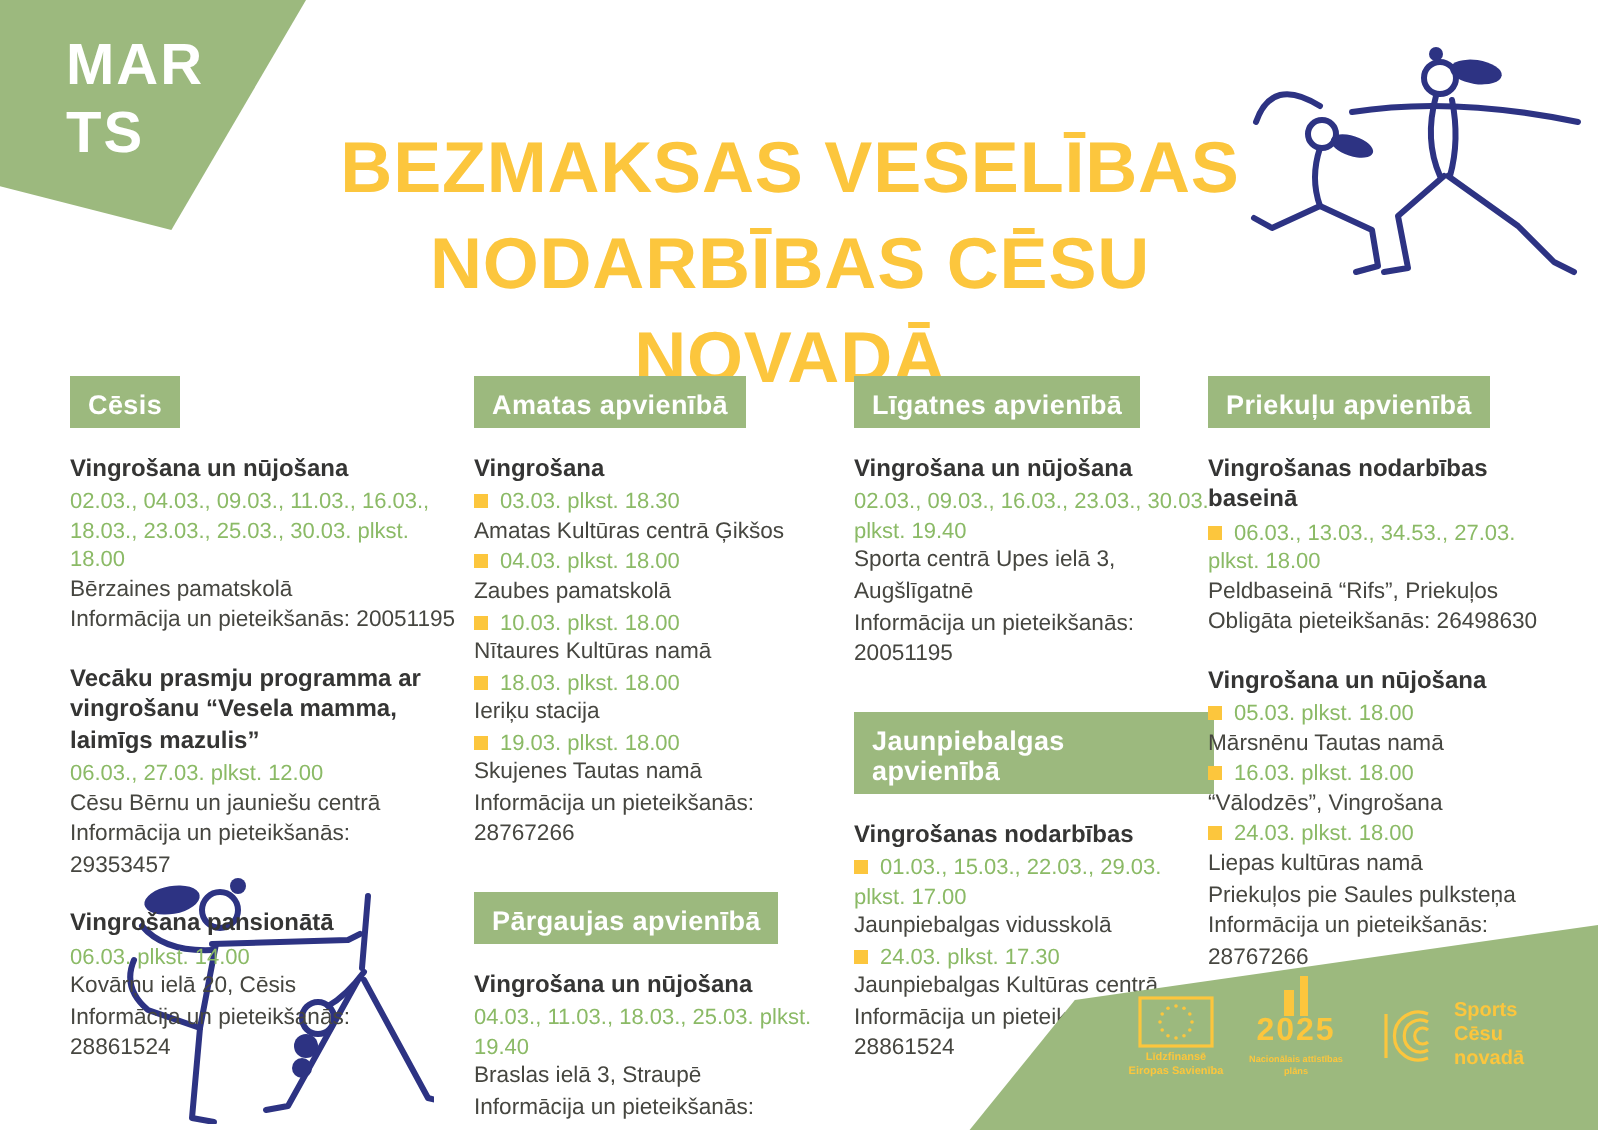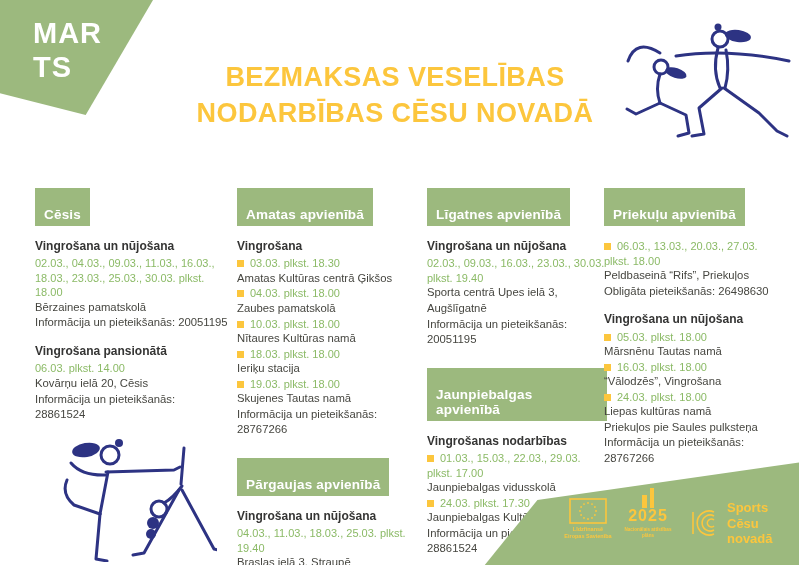--- a/index.html
+++ b/index.html
@@ -23,47 +23,47 @@
     position:absolute;left:33px;top:16px;color:#fff;font-weight:800;
     font-size:29px;line-height:1.18;letter-spacing:1px;
   }
   .corner-br{
     position:absolute;left:480px;top:440px;width:319px;height:125px;background:var(--green);
     clip-path:polygon(100% 18%,18% 48%,1.5% 100%,100% 100%);
   }
   
   .title{
     position:absolute;left:160px;top:60px;width:470px;text-align:center;
-    color:var(--yellow);font-weight:800;font-size:27px;line-height:1.32;letter-spacing:.4px;
+    color:var(--yellow);font-weight:800;font-size:36px;line-height:1.32;letter-spacing:.4px;
   }
   
   .col{position:absolute;top:188px;}
   .chip{
     display:inline-block;background:var(--green);color:#fff;font-weight:700;
-    font-size:13.5px;padding:19px 9px 4px;letter-spacing:.2px;
+    font-size:13.5px;padding:7px 9px 4px;letter-spacing:.2px;
   }
   .section{margin-bottom:20px;}
   .event{margin-top:13px;}
   .etitle{font-weight:700;font-size:12px;color:#353534;line-height:1.28;margin-bottom:2px;}
   .line{font-size:11.3px;color:#464640;line-height:1.38;}
   .date{color:var(--dgreen);font-weight:400;font-size:11px;line-height:1.32;}
   .bulleted::before{
     content:"";display:inline-block;width:7px;height:7px;background:var(--yellow);margin-right:6px;
   }
   
   .illus{position:absolute;}
   .illus svg{display:block;}
   
   .logo{position:absolute;color:var(--yellow);text-align:center;}
   .logo-caption{font-size:5.5px;font-weight:700;line-height:1.35;margin-top:2px;}
   .ndp-bars{display:flex;align-items:flex-end;justify-content:center;gap:3px;height:20px;}
   .ndp-bars i{display:block;width:4.5px;background:var(--yellow);}
   .ndp-year{font-size:16px;font-weight:800;letter-spacing:1px;line-height:1.05;}
   .sports{display:flex;align-items:center;gap:7px;text-align:left;}
-  .sports-text{font-size:13px;font-weight:800;line-height:1.2;}
+  .sports-text{font-size:10px;font-weight:800;line-height:1.2;}
 </style>
 </head>
 <body>
 
 <div class="page">
 
   <div class="corner-tl"></div>
   <div class="month">
     <div>MAR</div>
     <div>TS</div>
@@ -118,20 +118,26 @@
   </div>
 
   <div class="col" style="left:35px;width:193px">
     <div class="section">
       <div class="chip">Cēsis</div>
       <div class="event">
         <div class="etitle">Vingrošana un nūjošana</div>
         <div class="line date">02.03., 04.03., 09.03., 11.03., 16.03., 18.03., 23.03., 25.03., 30.03. plkst. 18.00</div>
         <div class="line detail">Bērzaines pamatskolā</div>
         <div class="line detail">Informācija un pieteikšanās: 20051195</div>
+      </div>
+      <div class="event">
+        <div class="etitle">Vecāku prasmju programma ar vingrošanu “Vesela mamma, laimīgs mazulis”</div>
+        <div class="line date">06.03., 27.03. plkst. 12.00</div>
+        <div class="line detail">Cēsu Bērnu un jauniešu centrā</div>
+        <div class="line detail">Informācija un pieteikšanās: 29353457</div>
       </div>
       <div class="event">
         <div class="etitle">Vingrošana pansionātā</div>
         <div class="line date">06.03. plkst. 14.00</div>
         <div class="line detail">Kovārņu ielā 20, Cēsis</div>
         <div class="line detail">Informācija un pieteikšanās: 28861524</div>
       </div>
     </div>
   </div>
 
@@ -185,21 +191,22 @@
         <div class="line detail">Jaunpiebalgas Kultūras centrā</div>
         <div class="line detail">Informācija un pieteikšanās: 28861524</div>
       </div>
     </div>
   </div>
 
   <div class="col" style="left:604px;width:180px">
     <div class="section">
       <div class="chip">Priekuļu apvienībā</div>
       <div class="event">
-        <div class="line date bulleted">06.03., 13.03., 20.03., 27.03. plkst. 18.00</div>
+        <div class="etitle">Vingrošanas nodarbības baseinā</div>
+        <div class="line date bulleted">06.03., 13.03., 34.53., 27.03. plkst. 18.00</div>
         <div class="line detail">Peldbaseinā “Rifs”, Priekuļos</div>
         <div class="line detail">Obligāta pieteikšanās: 26498630</div>
       </div>
       <div class="event">
         <div class="etitle">Vingrošana un nūjošana</div>
         <div class="line date bulleted">05.03. plkst. 18.00</div>
         <div class="line detail">Mārsnēnu Tautas namā</div>
         <div class="line date bulleted">16.03. plkst. 18.00</div>
         <div class="line detail">“Vālodzēs”, Vingrošana</div>
         <div class="line date bulleted">24.03. plkst. 18.00</div>

